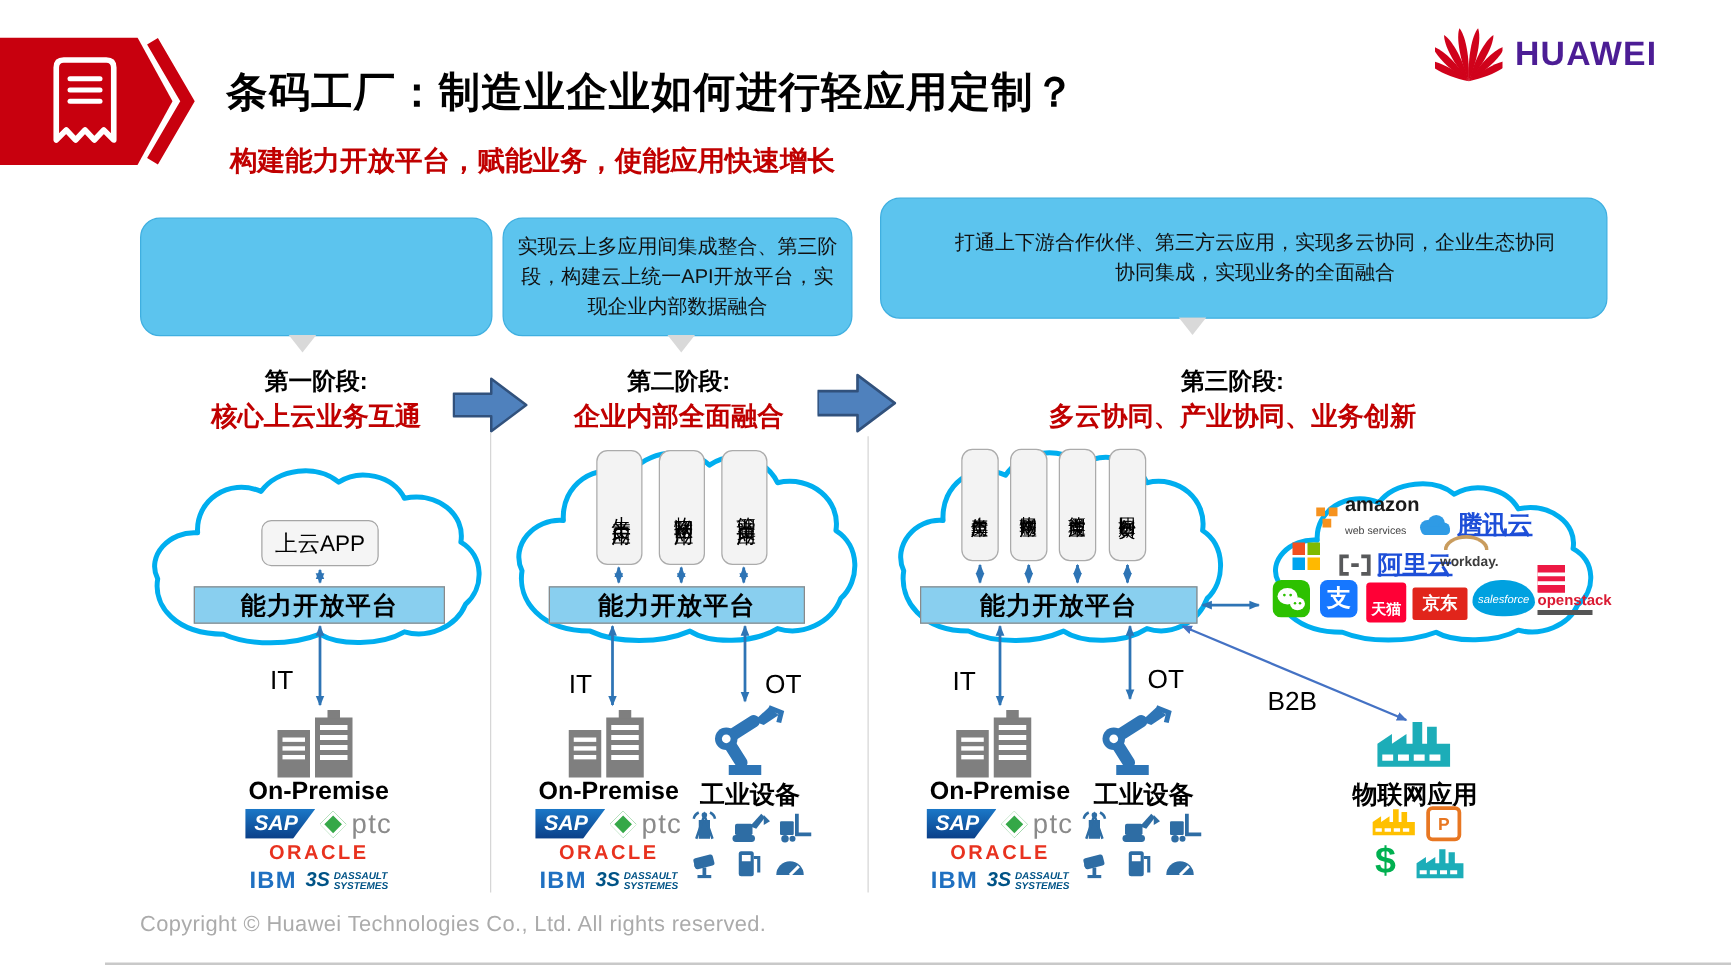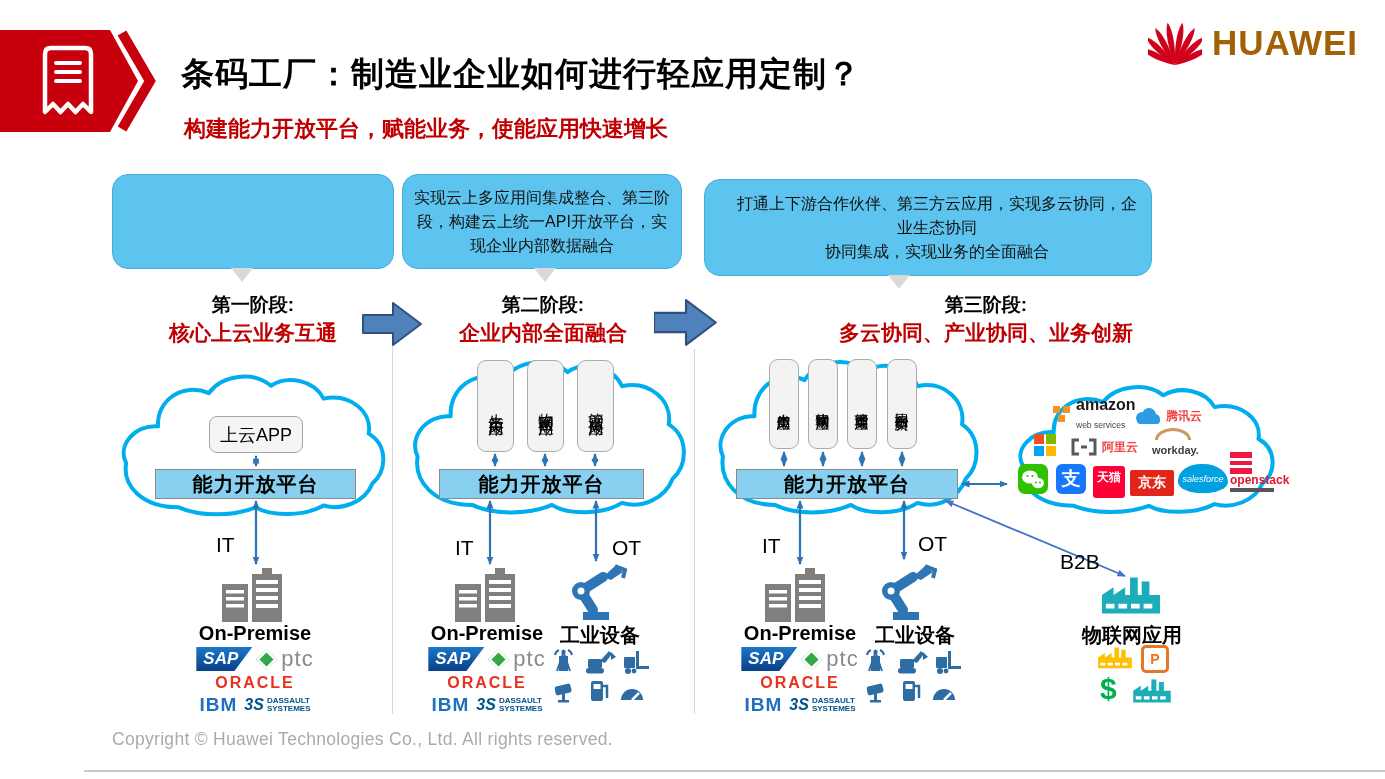--- a/index.html
+++ b/index.html
@@ -2,21 +2,21 @@
 <html><head>
 <meta charset="utf-8">
 <style>
   html,body{margin:0;padding:0;background:#fff;}
   #slide{position:relative;width:1385px;height:779px;background:#fff;overflow:hidden;
          font-family:"Liberation Sans",sans-serif;color:#000;}
   .abs{position:absolute;}
   
   .title{font-size:33px;font-weight:bold;letter-spacing:1px;}
   .subtitle{font-size:22px;font-weight:bold;color:#C00000;}
-  .brand{font-size:35px;font-weight:bold;letter-spacing:1px;color:#a16207;}
+  .brand{font-size:27px;font-weight:bold;letter-spacing:1px;color:#4c1d95;}
   
   .bubble{background:#5CC4EE;border:1px solid #3FAFE0;border-radius:16px;
           display:flex;align-items:center;justify-content:center;text-align:center;
           font-size:16px;line-height:1.5;color:#111;padding:4px 10px;box-sizing:border-box;}
   .bubble span{white-space:pre-line;}
   .tail{position:absolute;bottom:-14px;width:0;height:0;
         border-left:11px solid transparent;border-right:11px solid transparent;
         border-top:14px solid #D9D9D9;}
   
   .stage{text-align:center;}
@@ -39,33 +39,33 @@
   .sap{background:linear-gradient(180deg,#1b78c8,#0a3f88);color:#fff;font-weight:bold;
        font-style:italic;font-size:17px;padding:2px 14px 2px 7px;
        clip-path:polygon(0 0,100% 0,68% 100%,0 100%);}
   .ptc-d{width:15px;height:15px;background:#35A848;transform:rotate(45deg);
          box-shadow:inset 0 0 0 2.5px #fff,inset 0 0 0 5px #35A848;}
   .ptc-t{color:#8a8a8a;font-size:22px;letter-spacing:1px;}
   .oracle{color:#E8321F;font-weight:bold;font-size:16px;letter-spacing:2px;}
   .ibm{color:#1F70C1;font-weight:bold;font-size:19px;letter-spacing:1px;}
   .ds{display:flex;align-items:center;gap:3px;color:#005386;}
   .ds .sw{font-size:16px;font-weight:bold;font-style:italic;}
-  .ds .tx{font-size:8px;font-weight:bold;text-align:left;line-height:1.05;}
+  .ds .tx{font-size:8px;font-weight:bold;font-style:italic;text-align:left;line-height:1.05;}
   
   .pc{position:absolute;}
   .aws-t{font-size:16px;font-weight:bold;color:#1a1a1a;line-height:1;}
   .aws-s{font-size:8.5px;color:#444;}
-  .logo-cn{font-size:12px;font-weight:bold;color:#ef4444;}
+  .logo-cn{font-size:20px;font-weight:bold;color:#1d4ed8;text-decoration:underline;}
   .workday{font-size:11px;font-weight:bold;color:#3c3c3c;}
   .wd-arc{display:block;width:30px;height:9px;border:3px solid #C99C5E;border-bottom:none;
           border-radius:50% 50% 0 0/100% 100% 0 0;margin-left:3px;}
   .sq{position:absolute;width:10px;height:10px;}
   .tmall{width:32px;height:32px;background:#FF0036;border-radius:3px;color:#fff;
          font-weight:bold;font-size:12px;display:flex;align-items:flex-start;
-         justify-content:center;padding-top:3px;box-sizing:border-box;}
+         justify-content:center;padding-top:13px;box-sizing:border-box;}
   .jd{width:44px;height:26px;background:#E1251B;border-radius:2px;color:#fff;font-weight:bold;
       font-size:14px;display:flex;align-items:center;justify-content:center;}
   .alipay{width:30px;height:30px;background:#1677FF;border-radius:6px;color:#fff;
           font-weight:bold;font-size:19px;display:flex;align-items:center;justify-content:center;}
   .sf{width:50px;height:29px;background:#00A1E0;border-radius:48% 52% 50% 50%/60% 65% 40% 40%;
       color:#fff;font-size:9px;font-style:italic;display:flex;align-items:center;justify-content:center;}
   .os-cube{width:22px;height:22px;background:#ED1944;
            box-shadow:inset 0 -7px 0 0 #ED1944;position:relative;}
   .os-cube:before,.os-cube:after{content:"";position:absolute;left:0;right:0;height:3px;background:#fff;}
   .os-cube:before{top:6px;} .os-cube:after{top:13px;}
@@ -204,21 +204,21 @@
     <span class="brand">HUAWEI</span>
   </div>
 
   <div class="abs bubble" style="left:112px;top:174px;width:282px;height:95px;">
     <i class="tail" style="left:42%;"></i>
   </div>
   <div class="abs bubble" style="left:402px;top:174px;width:280px;height:95px;">
     <span>实现云上多应用间集成整合、第三阶段，构建云上统一API开放平台，实现企业内部数据融合</span>
     <i class="tail" style="left:47%;"></i>
   </div>
-  <div class="abs bubble" style="left:704px;top:179px;width:448px;height:97px;padding-left:28px;">
+  <div class="abs bubble" style="left:704px;top:158px;width:582px;height:97px;padding-left:28px;">
     <span>打通上下游合作伙伴、第三方云应用，实现多云协同，企业生态协同
 协同集成，实现业务的全面融合</span>
     <i class="tail" style="left:41%;"></i>
   </div>
 
   <div class="abs stage" style="left:418px;top:292px;width:250px;">
     <div class="s1">第二阶段:</div>
     <div class="s2">企业内部全面融合</div>
   </div>
   <div class="abs stage" style="left:128px;top:292px;width:250px;">
@@ -392,21 +392,21 @@
       <line x1="962" y1="484" x2="1007" y2="484"></line>
     </g>
     <line x1="946" y1="501" x2="1125" y2="576" stroke="#4472C4" stroke-width="1.8" marker-end="url(#ae4)" marker-start="url(#as4)"></line>
   </svg>
 
   <div class="abs itot" style="left:216px;top:533px;">IT</div>
   <div class="abs itot" style="left:455px;top:536px;">IT</div>
   <div class="abs itot" style="left:612px;top:536px;">OT</div>
   <div class="abs itot" style="left:762px;top:534px;">IT</div>
   <div class="abs itot" style="left:918px;top:532px;">OT</div>
-  <div class="abs itot" style="left:1060px;top:550px;">B2B</div>
+  <div class="abs itot" style="left:1014px;top:550px;">B2B</div>
 
   <svg class="abs" style="left:220px;top:568px" width="66" height="56">
       <use href="#server"></use>
     </svg>
   <svg class="abs" style="left:453px;top:568px" width="66" height="56">
       <use href="#server"></use>
     </svg>
   <svg class="abs" style="left:763px;top:568px" width="66" height="56">
       <use href="#server"></use>
     </svg>

